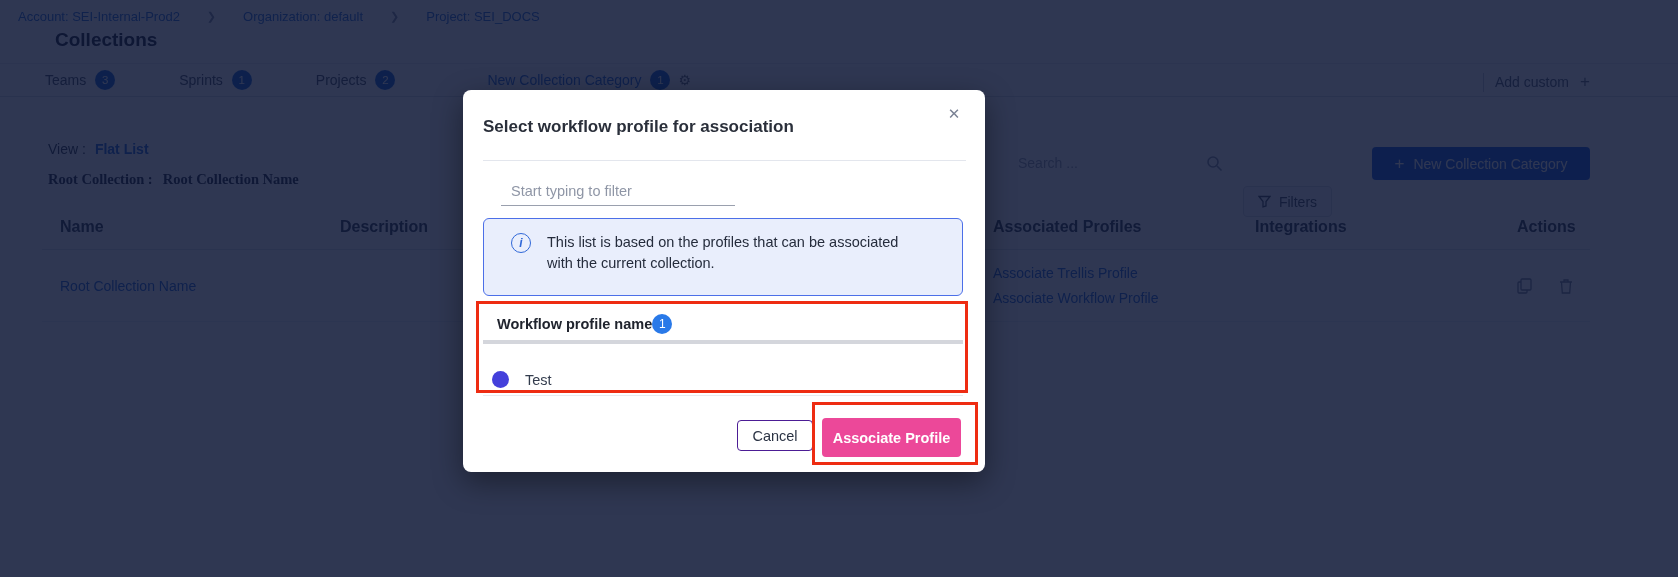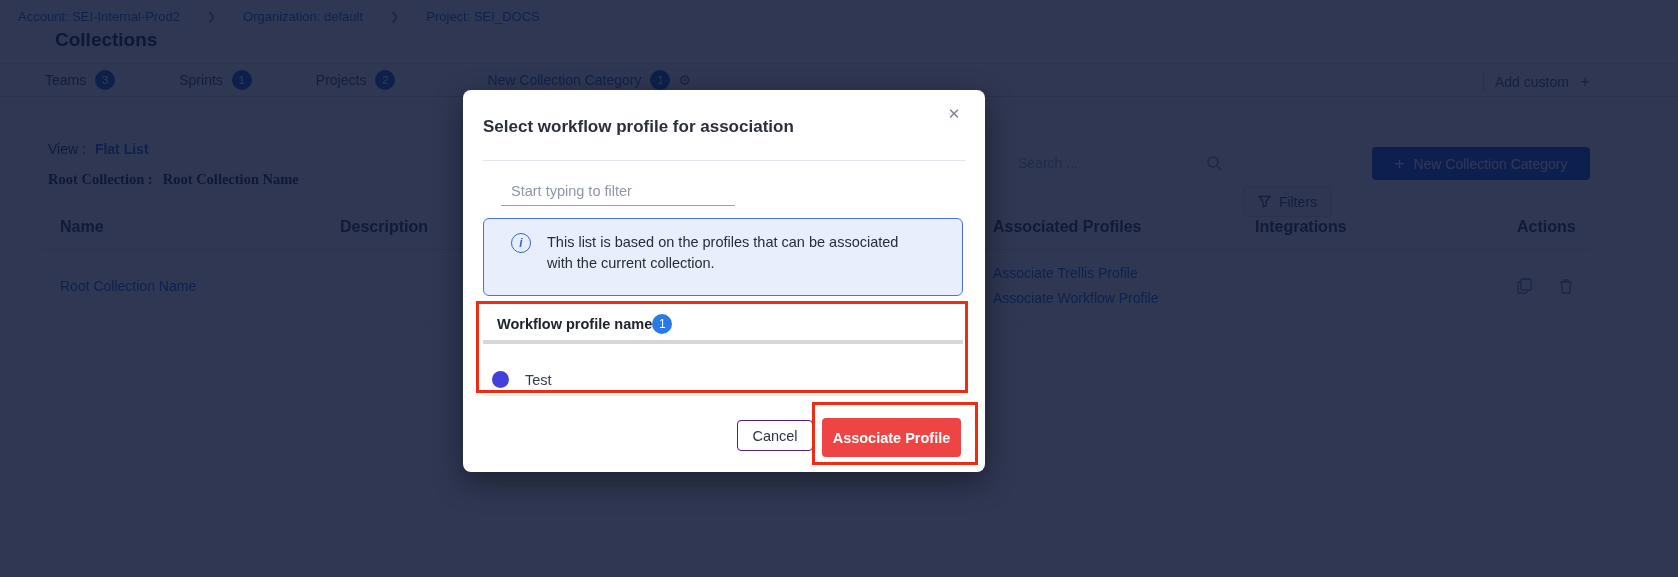--- a/index.html
+++ b/index.html
@@ -84,21 +84,21 @@
                 font-size: 12px; font-weight: normal; display: flex; align-items: center; justify-content: center; }
   .list-divider { position: absolute; left: 20px; top: 250px; width: 480px; height: 4px; background: #d4d6dc; }
   .option-row { position: absolute; left: 20px; top: 258px; width: 480px; height: 32px; display: flex;
                 align-items: center; gap: 16px; padding-left: 9px; border-bottom: 1px solid #e8eaef; cursor: pointer; margin-top: 16px; }
   .radio-dot { width: 17px; height: 17px; border-radius: 50%; background: #4440db; }
   .option-label { font-size: 14.5px; color: #333c4d; }
 
   .cancel-btn { position: absolute; left: 274px; top: 330px; width: 76px; height: 31px; background: #fff;
                 border: 1px solid #4c1d95; border-radius: 4px; font-size: 14.5px; color: #2b3344; cursor: pointer;
                 font-family: "Liberation Sans", sans-serif; }
-  .confirm-btn { position: absolute; left: 359px; top: 328px; width: 139px; height: 39px; background: #ef4444;
+  .confirm-btn { position: absolute; left: 359px; top: 328px; width: 139px; height: 39px; background: #ec4899;
                  border: none; border-radius: 4px; color: #fff; font-weight: bold; font-size: 14.5px; cursor: pointer;
                  font-family: "Liberation Sans", sans-serif; }
 
   
   .red-box { position: absolute; border: 3px solid #ee2c12; z-index: 30; pointer-events: none; }
   .red-box-1 { left: 476px; top: 301px; width: 492px; height: 92px; }
   .red-box-2 { left: 812px; top: 402px; width: 166px; height: 63px; }
 
   svg { display: block; }
 </style>

